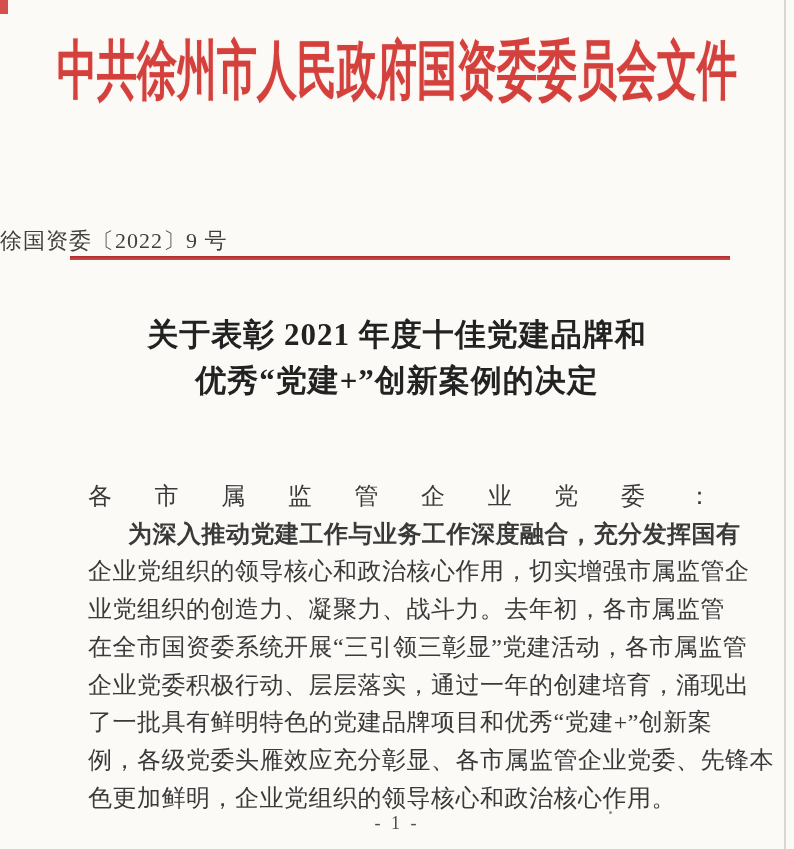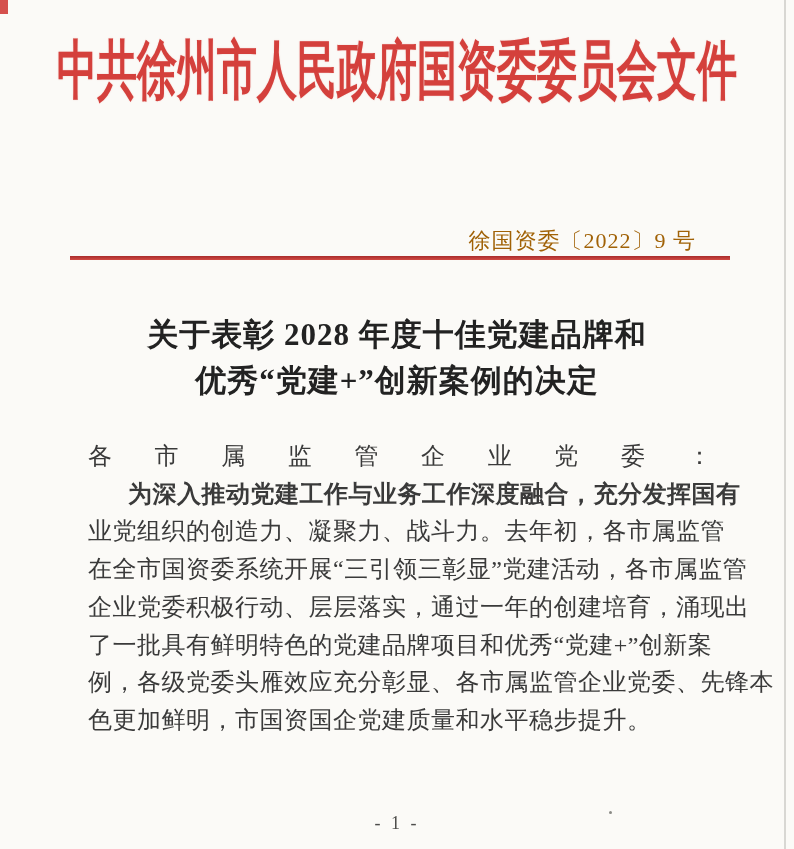--- a/index.html
+++ b/index.html
@@ -63,24 +63,24 @@
     transform-origin:top center;
     white-space:nowrap;
     letter-spacing:0px;
     text-shadow:0 0 1px rgba(212,64,60,.35);
   }
   .doc-number{
     position:absolute;
     top:226px;
     left:0;
     width:696px;
-    text-align:right;
+    text-align:left;
     font-size:22px;
     letter-spacing:1px;
-    color:#a16207;
+    color:#404040;
   }
   .red-divider{
     position:absolute;
     top:256px;
     left:70px;
     width:660px;
     height:4px;
     background:linear-gradient(#a82c2c,#d24b44);
     border:0;
     margin:0;
@@ -115,20 +115,21 @@
   .body-line.indent{
     text-indent:40px;
     font-weight:bold;
   }
   .body-line.last{
     text-align:left;
     text-align-last:left;
   }
   .salutation{
     text-align:right;
+    margin-top:40px;
   }
   .page-number{
     position:absolute;
     top:813px;
     left:0;
     width:794px;
     text-align:center;
     font-size:18px;
     letter-spacing:3px;
     color:#4d4d4b;
@@ -143,30 +144,31 @@
   <div class="scan-edge"></div>
   <div class="speck"></div>
 
   <div class="header-title">中共徐州市人民政府国资委委员会文件</div>
 
   <div class="doc-number">徐国资委〔2022〕9 号</div>
 
   <div class="red-divider"></div>
 
   <div class="doc-title">
-    <div>关于表彰 2028 年度十佳党建品牌和</div>
+    <div>关于表彰 2021 年度十佳党建品牌和</div>
     <div>优秀“党建+”创新案例的决定</div>
   </div>
 
   <div class="body-text">
     <div class="body-line salutation">各市属监管企业党委：</div>
     <div class="body-line indent">为深入推动党建工作与业务工作深度融合，充分发挥国有</div>
+    <div class="body-line">企业党组织的领导核心和政治核心作用，切实增强市属监管企</div>
     <div class="body-line">业党组织的创造力、凝聚力、战斗力。去年初，各市属监管</div>
     <div class="body-line">在全市国资委系统开展“三引领三彰显”党建活动，各市属监管</div>
     <div class="body-line">企业党委积极行动、层层落实，通过一年的创建培育，涌现出</div>
     <div class="body-line">了一批具有鲜明特色的党建品牌项目和优秀“党建+”创新案</div>
     <div class="body-line">例，各级党委头雁效应充分彰显、各市属监管企业党委、先锋本</div>
-    <div class="body-line last">色更加鲜明，市国资国企党建质量和水平稳步提升。</div>
+    <div class="body-line last">色更加鲜明，企业党组织的领导核心和政治核心作用。</div>
   </div>
 
   <div class="page-number">- 1 -</div>
 
 </div>
 
 </body></html>

